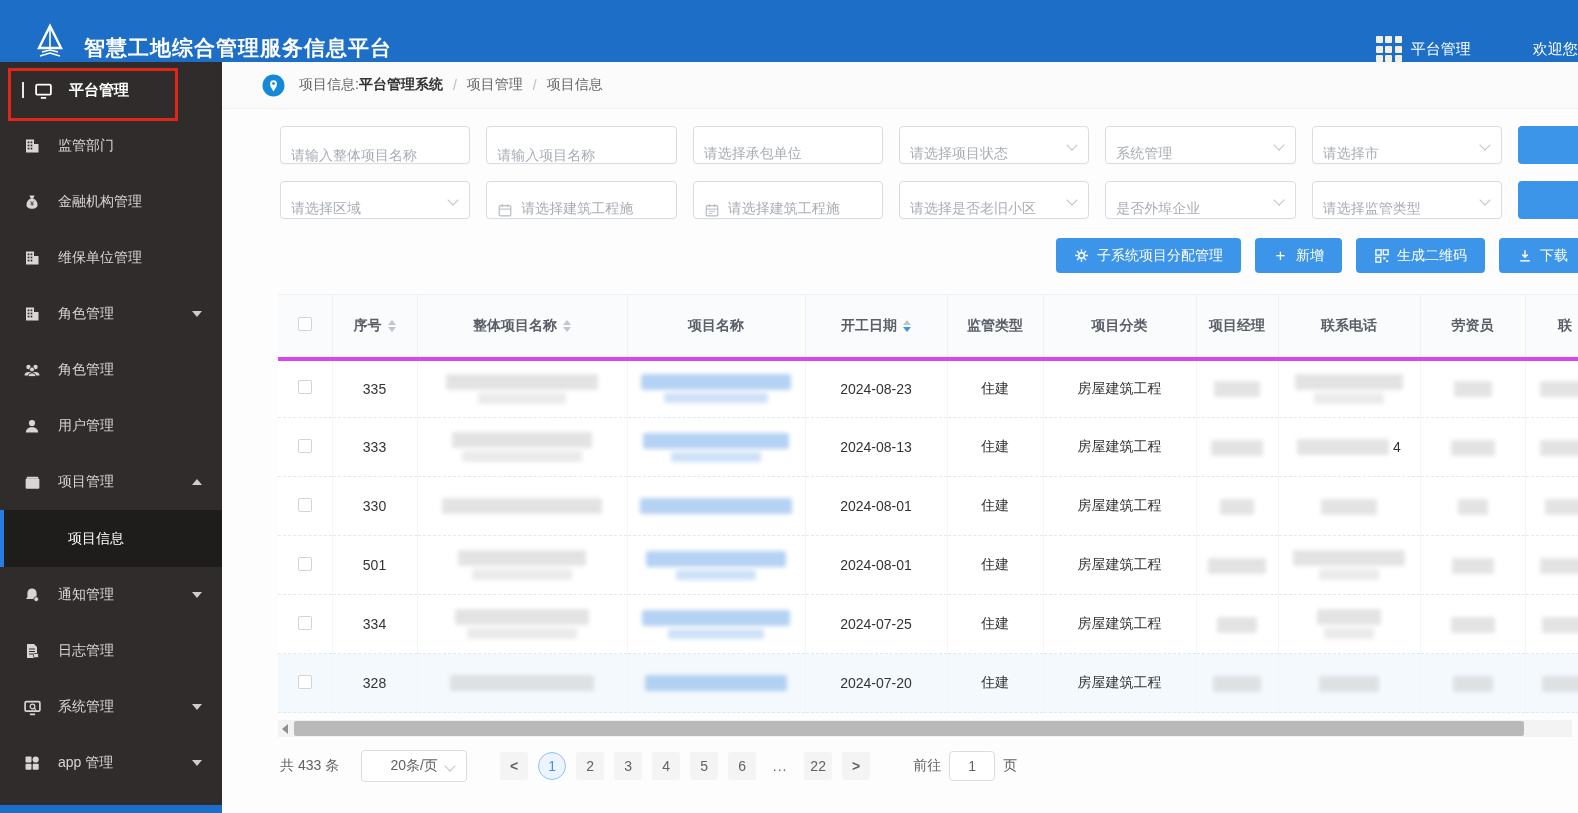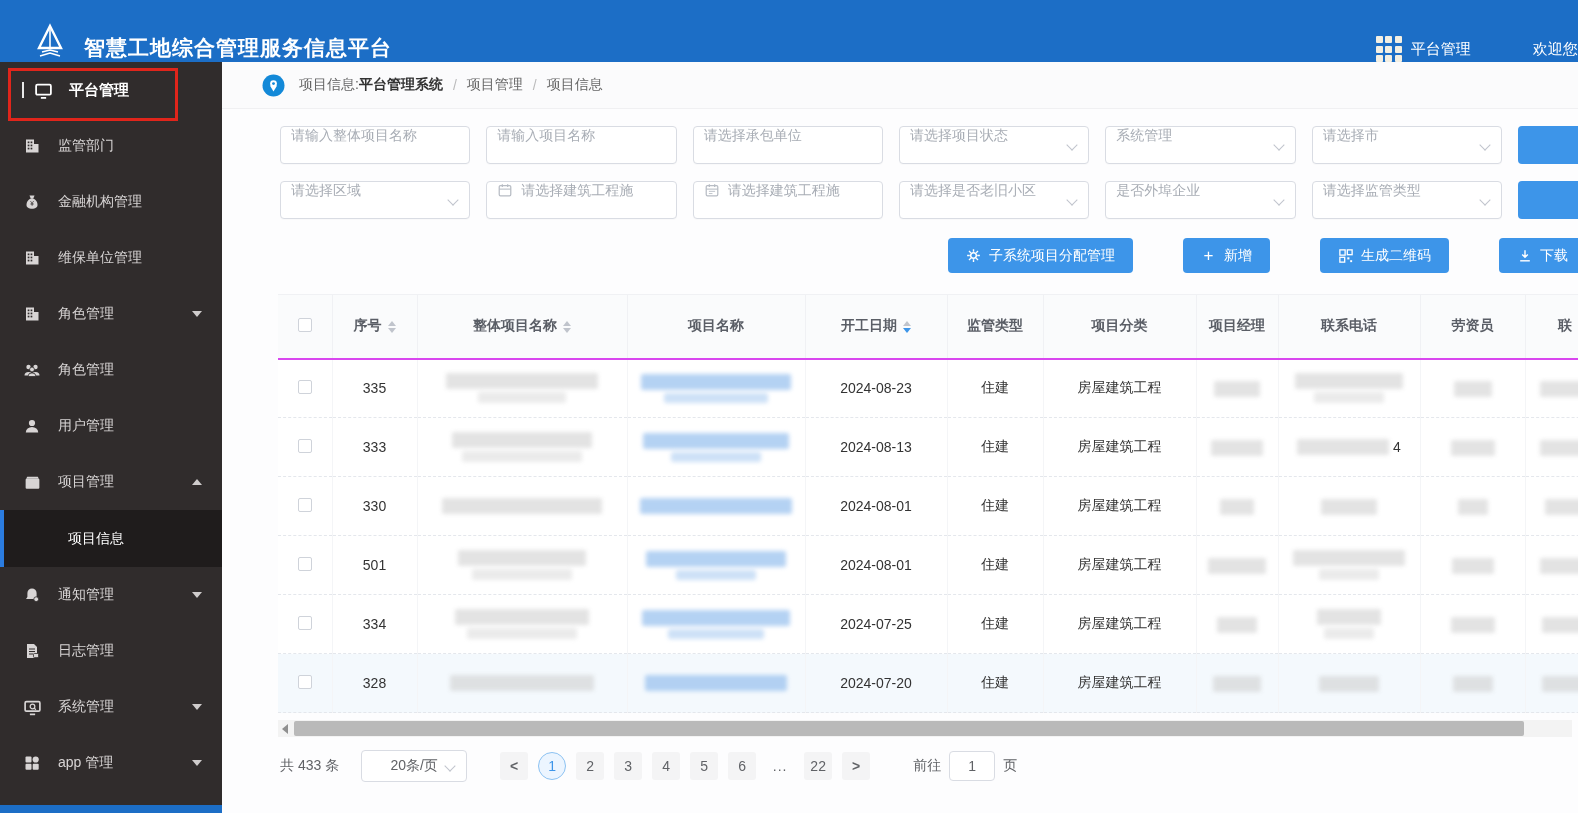--- a/index.html
+++ b/index.html
@@ -32,38 +32,38 @@
   .main { position:absolute; top:62px; left:222px; width:1356px; height:751px; background:#fdfdfe; overflow:hidden; }
 
   .breadcrumb { height:47px; display:flex; align-items:center; padding-left:40px; background:#fbfbfc; border-bottom:1px solid #f0f0f2; font-size:14px; color:#666; }
   .breadcrumb .pin { width:23px; height:23px; margin-right:14px; flex:none; }
   .bc-root { font-weight:bold; color:#333; }
   .bc-sep { margin:0 10px; color:#bbb; }
   .bc-item { color:#666; }
 
   
   .filter-row { display:flex; gap:16px; margin-left:58px; margin-top:17px; height:38px; }
-  .f-ctl { width:196px; height:38px; border:1px solid #d9dce3; border-radius:4px; background:#fff; display:flex; align-items:flex-start; padding:0 10px; font-size:14px; color:#a8adb5; position:relative; box-shadow:0 1px 1px rgba(0,0,0,0.02); }
+  .f-ctl { width:196px; height:38px; border:1px solid #d9dce3; border-radius:4px; background:#fff; display:flex; align-items:flex-end; padding:0 10px; font-size:14px; color:#a8adb5; position:relative; box-shadow:0 1px 1px rgba(0,0,0,0.02); }
   .f-ctl input { border:none; outline:none; width:100%; font-size:14px; color:#606266; font-family:inherit; }
   .f-ctl input::placeholder { color:#a8adb5; }
   .f-ctl .ph { white-space:nowrap; overflow:hidden; }
   .sel-chev { position:absolute; right:12px; top:14px; width:8px; height:8px; border-right:1.6px solid #c0c4cc; border-bottom:1.6px solid #c0c4cc; transform:rotate(45deg); }
   .cal-ico { width:16px; height:16px; margin-right:8px; flex:none; }
   .cut-btn { width:60px; height:38px; background:#3d95e9; border-radius:4px 0 0 4px; flex:none; cursor:pointer; }
 
   
   .actions { display:flex; justify-content:flex-end; gap:14px; margin-top:19px; margin-right:-36px; height:35px; padding-right:0; }
-  .btn { background:#3d95e9; color:#fff; border:none; border-radius:4px; font-size:14px; height:35px; padding:0 18px; display:flex; align-items:center; gap:8px; cursor:pointer; font-family:inherit; white-space:nowrap;margin-left:36px; }
+  .btn { background:#3d95e9; color:#fff; border:none; border-radius:4px; font-size:14px; height:35px; padding:0 18px; display:flex; align-items:center; gap:8px; cursor:pointer; font-family:inherit; white-space:nowrap; }
   .btn .b-ico { width:15px; height:15px; display:flex; align-items:center; justify-content:center; }
   .btn .plus { font-size:17px; line-height:15px; }
 
   
   .tablewrap { margin-left:56px; margin-top:21px; width:1300px; overflow:hidden; }
   table { border-collapse:collapse; table-layout:fixed; width:1310px; font-size:14px; color:#333; }
-  thead th { height:64px; background:#fafbfc; color:#5a5e66; font-weight:bold; border-bottom:2px solid #d946ef; border-top:1px solid #f0f1f4; border-right:1px solid #f0f1f4; text-align:center; white-space:nowrap; }
+  thead th { height:64px; background:#fafbfc; color:#5a5e66; font-weight:bold; border-bottom:4px solid #d946ef; border-top:1px solid #f0f1f4; border-right:1px solid #f0f1f4; text-align:center; white-space:nowrap; }
   tbody td { height:59px; border-bottom:1px dashed #e4e7ec; border-right:1px solid #f4f5f7; text-align:center; background:#fff; }
   tbody tr.hl td { background:#f4f9fd; }
   .cb { display:inline-block; width:14px; height:14px; border:1px solid #cfd3da; border-radius:2px; background:#fff; cursor:pointer; }
   .sorters { display:inline-flex; flex-direction:column; gap:2px; margin-left:6px; vertical-align:middle; }
   .car-up { width:0; height:0; border-left:4px solid transparent; border-right:4px solid transparent; border-bottom:5px solid #c0c4cc; }
   .car-dn { width:0; height:0; border-left:4px solid transparent; border-right:4px solid transparent; border-top:5px solid #c0c4cc; }
   .car-dn.active { border-top-color:#3d95e9; }
   .blur-g { display:inline-block; background:#cdcdcd; opacity:.55; filter:blur(2px); border-radius:2px; height:16px; vertical-align:middle; }
   .blur-g.sm { height:11px; opacity:.4; }
   .blur-b { display:inline-block; background:#9cc3ef; opacity:.75; filter:blur(2px); border-radius:2px; height:16px; vertical-align:middle; }

